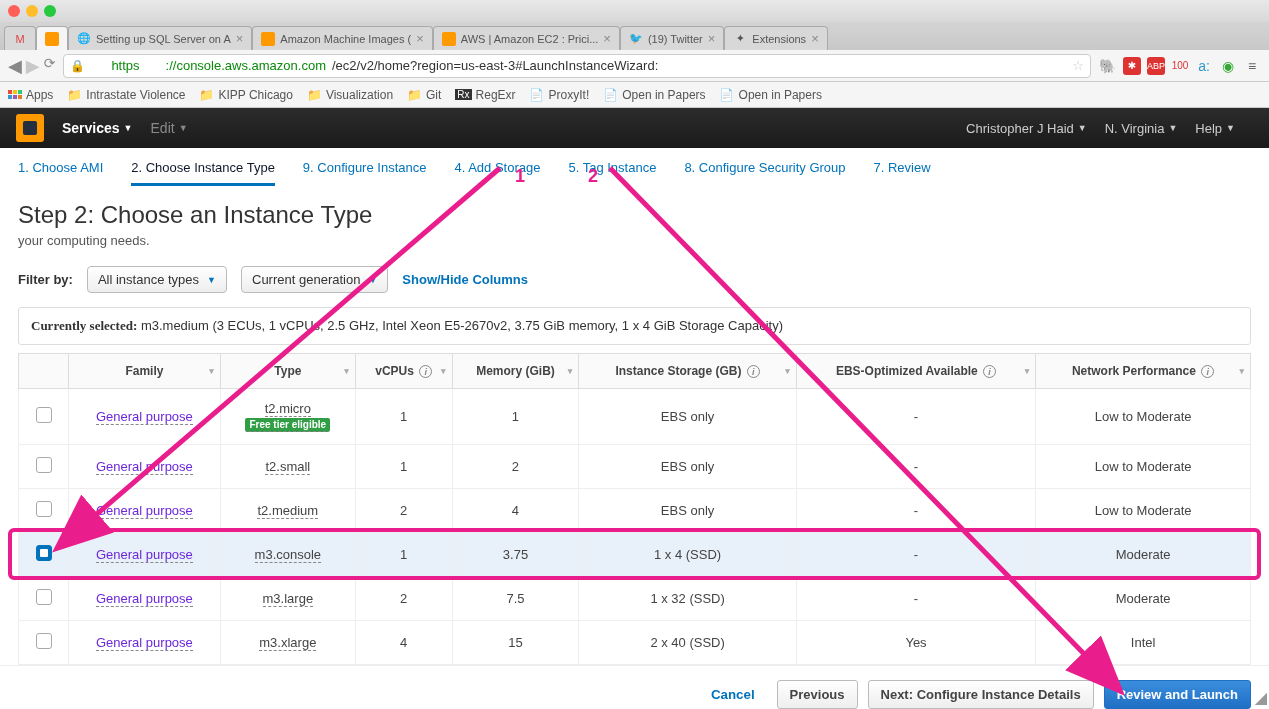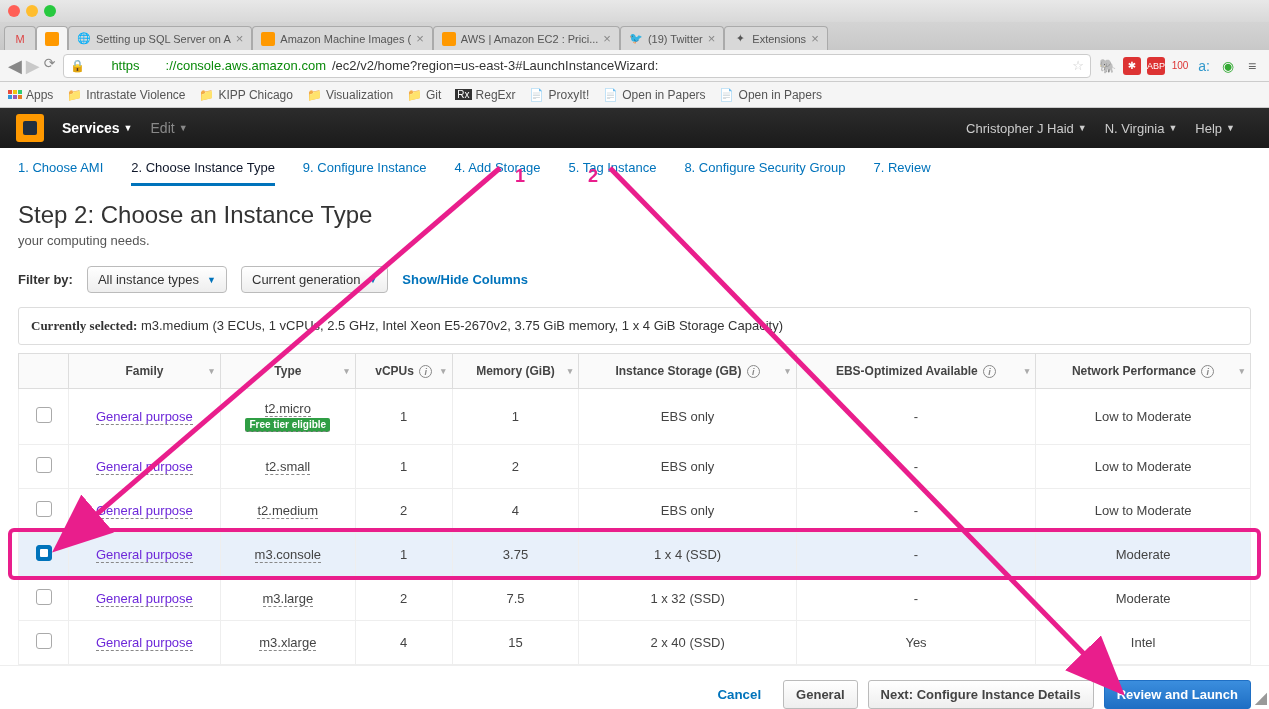--- a/index.html
+++ b/index.html
@@ -340,21 +340,21 @@
           <td>2 x 40 (SSD)</td>
           <td>Yes</td>
           <td>Intel</td>
         </tr>
       </tbody>
   </table>
 </div>
 
 <div class="footer">
   <button class="btn-link">Cancel</button>
-  <button class="btn">General</button>
+  <button class="btn">Previous</button>
   <button class="btn">Next: Configure Instance Details</button>
   <button class="btn btn-primary">Review and Launch</button>
 </div>
 
 <div class="hl-row" id="hl" style="top: 527.5px; height: 52px;"></div>
 <div class="annot-num" style="top:166px;left:515px">1</div>
 <div class="annot-num" style="top:166px;left:588px">2</div>
 
 <svg class="arrow-svg" width="1269" height="709">
   <defs>

